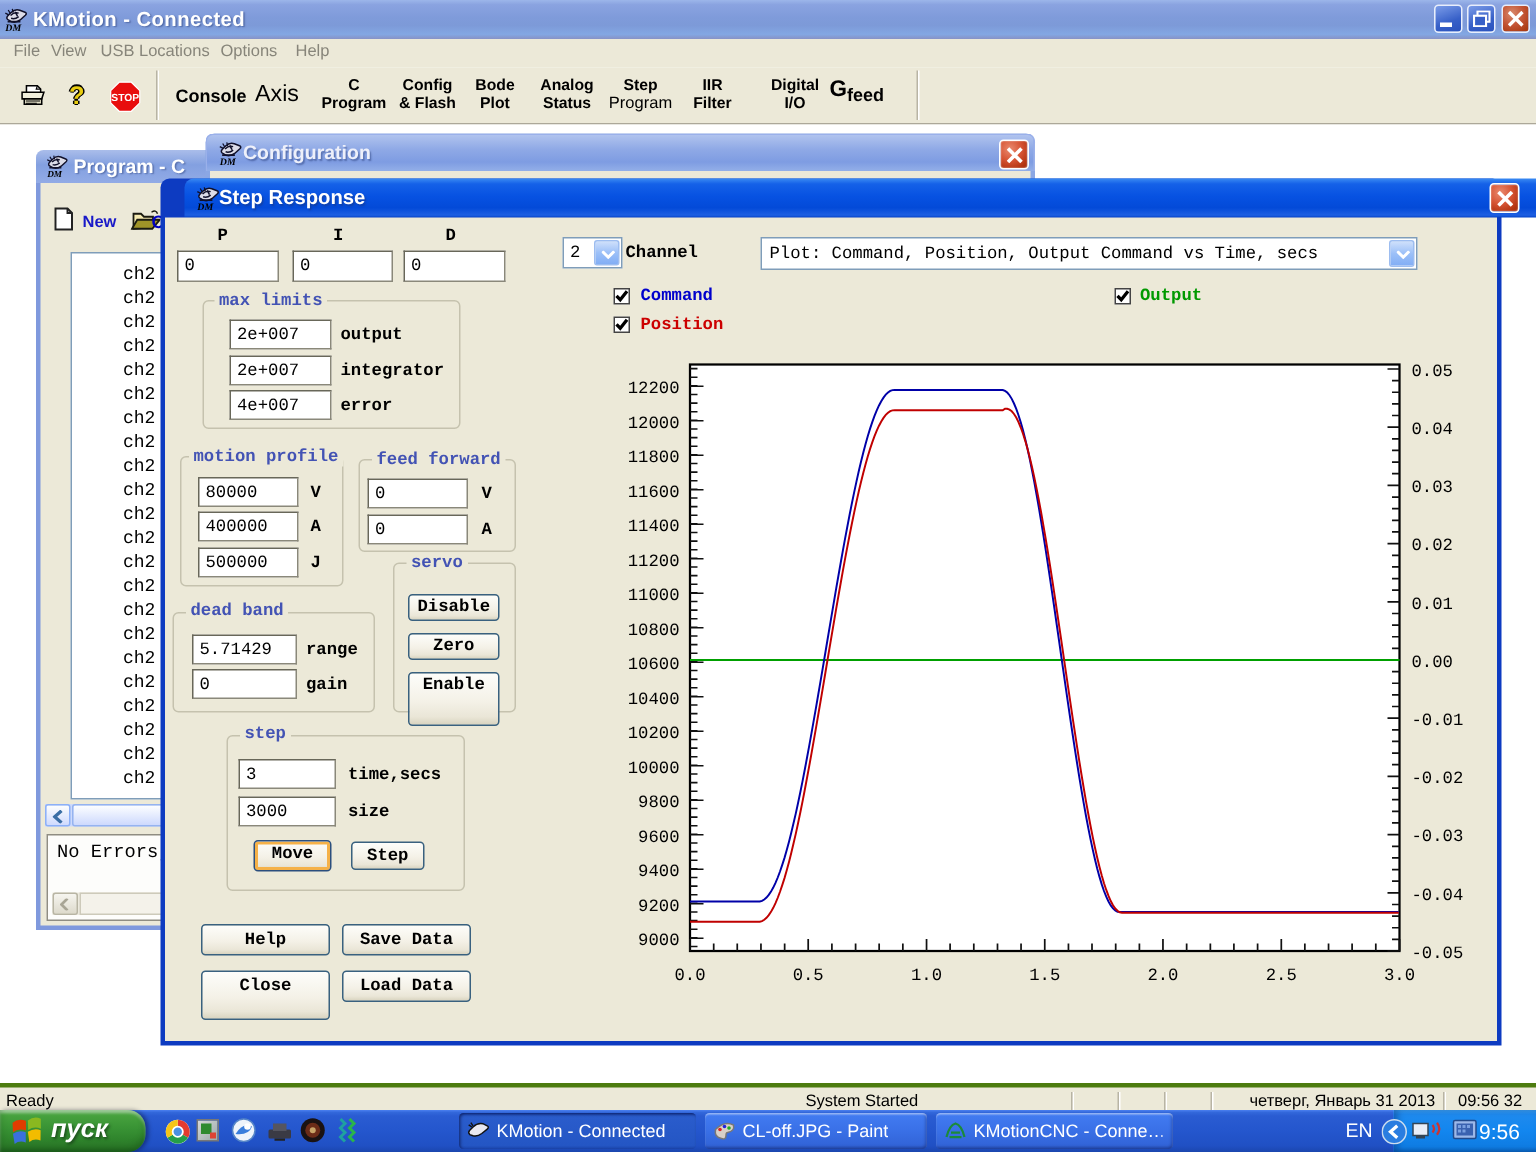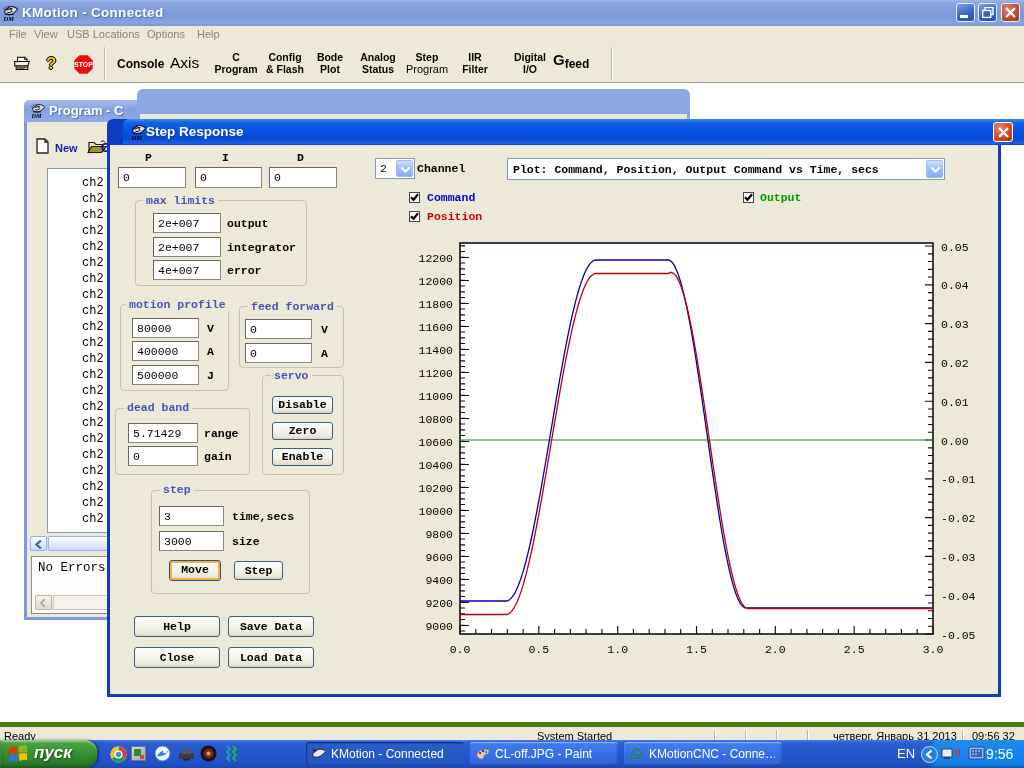--- a/index.html
+++ b/index.html
@@ -157,20 +157,35 @@
             <svg width="6" height="8" style="position:absolute;left:4px;top:3px">
               <path d="M5,0 L1,4 L5,8" stroke="#a8a595" stroke-width="1.8" fill="none"></path>
             </svg>
           </div>
           <div style="position:absolute;left:18px;top:0;width:80px;height:15px;background:#f4f2ea;border:1px solid #cdcaba"></div>
         </div></div>
  </div>
 </div>
 
 <div class="win" style="left:137px;top:89px;width:553px;height:60px;background:#8BA7E4;z-index:2">
+ <div class="inwin abs" style="left:0;top:0;width:553px;height:25px;background:linear-gradient(180deg,#b0c3ee 0%,#8fa9e6 40%,#7e9ce2 75%,#93afe8 100%);border:1px solid #9ab0ea;border-bottom:none">
+  <svg class="abs" style="left:7px;top:4px" width="17" height="16" viewBox="0 0 22 20">
+        <g stroke="#10102a" fill="none" stroke-width="1.3">
+<path d="M5,10.5 q-2.8,-1.2 -1,-3.5 l3,-3 q3.5,-3.5 7.5,-2 l4.5,1.8 q2,0.8 0.3,2.6 l-4.5,4 q-3.5,2.6 -7.3,1.6 z" fill="#dcdce8"></path>
+<path d="M6.5,6.5 q3,-3 7,-2 M7,9 q3.5,1 6.5,-1.5 M10.5,3.5 l2,3.5"></path>
+<path d="M2,4.5 l3,1.5 M4.5,1.8 l1.8,3 M8,0.8 l0.8,3.2" stroke-width="1.1"></path>
+<path d="M4,11.8 h11" stroke-width="1.5"></path>
+        </g>
+<text x="2" y="20" font-family="Liberation Serif" font-style="italic" font-weight="bold" font-size="8.5" fill="#000">DM</text>
+      </svg>
+  <div class="captext" style="left:24px;top:4px;color:#eef0fa">Configuration</div>
+  <div class="xbtn" style="left:528px;top:3px"><svg width="11" height="11" style="margin-top:4px">
+          <path d="M1,1 L10,10 M10,1 L1,10" stroke="#fff" stroke-width="2.4"></path>
+        </svg></div>
+ </div>
  <div class="abs" style="left:3px;top:25px;width:547px;height:32px;background:#ece9d8"></div>
 </div>
 
 <div class="win" id="dlg" style="left:107px;top:119px;width:894px;height:578px;background:#0d3bc1;z-index:3">
  <div class="abs" style="left:16px;top:0;width:954px;height:26px;border-radius:6px 6px 0 0;background:linear-gradient(180deg,#3a8af2 0%,#1561e8 14%,#0752e2 45%,#034ad8 75%,#1e5fe2 94%,#0443c8 100%)">
   <svg class="abs" style="left:7px;top:5px" width="17" height="16" viewBox="0 0 22 20">
         <g stroke="#10102a" fill="none" stroke-width="1.3">
 <path d="M5,10.5 q-2.8,-1.2 -1,-3.5 l3,-3 q3.5,-3.5 7.5,-2 l4.5,1.8 q2,0.8 0.3,2.6 l-4.5,4 q-3.5,2.6 -7.3,1.6 z" fill="#dcdce8"></path>
 <path d="M6.5,6.5 q3,-3 7,-2 M7,9 q3.5,1 6.5,-1.5 M10.5,3.5 l2,3.5"></path>
 <path d="M2,4.5 l3,1.5 M4.5,1.8 l1.8,3 M8,0.8 l0.8,3.2" stroke-width="1.1"></path>
@@ -193,21 +208,21 @@
       <div class="abs" style="left:265px;top:13px;width:40px;height:21px;background:#fff;border:1px solid #7f9db9">
 <div class="mono" style="position:absolute;left:4px;top:3px;font-size:11.5px">2</div>
 <div style="position:absolute;right:1px;top:1px;width:17px;height:17px;border-radius:2px;background:linear-gradient(180deg,#cfe0fb,#9cc0f8 50%,#82aef5);border:1px solid #9dbdf0">
 <svg width="9" height="6" style="position:absolute;left:4px;top:6px">
             <path d="M0.5,0.5 L4.5,4.5 L8.5,0.5" stroke="#fff" stroke-width="2" fill="none"></path>
           </svg>
         </div>
       </div>
       <div class="lab" style="left:307px;top:17px">Channel</div>
       <div class="abs" style="left:397px;top:13px;width:438px;height:22px;background:#fff;border:1px solid #7f9db9">
-<div class="mono" style="position:absolute;left:5px;top:4px;font-size:11.5px;font-weight:bold;white-space:nowrap">Plot: Command, Position, Output Command vs Time, secs</div>
+<div class="mono" style="position:absolute;left:5px;top:4px;font-size:11.5px;font-weight:normal;white-space:nowrap">Plot: Command, Position, Output Command vs Time, secs</div>
 <div style="position:absolute;right:1px;top:1px;width:17px;height:18px;border-radius:2px;background:linear-gradient(180deg,#cfe0fb,#9cc0f8 50%,#82aef5);border:1px solid #9dbdf0">
 <svg width="9" height="6" style="position:absolute;left:4px;top:6px">
             <path d="M0.5,0.5 L4.5,4.5 L8.5,0.5" stroke="#fff" stroke-width="2" fill="none"></path>
           </svg>
         </div>
       </div>
       <div class="cb" style="left:299px;top:47px">
         <svg width="9" height="9" viewBox="0 0 9 9">
           <path d="M1,4.2 L3.5,6.8 L8,1.2" stroke="#000" stroke-width="2.2" fill="none"></path>
         </svg>
@@ -244,38 +259,38 @@
       <div class="grp" style="left:129px;top:161px;width:105px;height:62px"></div>
       <div class="glab" style="left:138px;top:155px">feed forward</div>
       <div class="edit" style="left:135px;top:174px;width:67px;height:20px">0</div>
       <div class="lab" style="left:211px;top:178px">V</div>
       <div class="edit" style="left:135px;top:198px;width:67px;height:20px">0</div>
       <div class="lab" style="left:211px;top:202px">A</div>
       <div class="grp" style="left:152px;top:230px;width:82px;height:100px"></div>
       <div class="glab" style="left:161px;top:224px">servo</div>
       <div class="btn" style="left:162px;top:251px;width:61px;height:18px;line-height:16px">Disable</div>
       <div class="btn" style="left:162px;top:277px;width:61px;height:18px;line-height:16px">Zero</div>
-      <div class="btn" style="left:162px;top:303px;width:61px;height:18px;line-height:16px">Enable</div>
+      <div class="btn" style="left:162px;top:303px;width:61px;height:36px;line-height:16px">Enable</div>
       <div class="grp" style="left:5px;top:263px;width:135px;height:67px"></div>
       <div class="glab" style="left:14px;top:256px">dead band</div>
       <div class="edit" style="left:18px;top:278px;width:70px;height:20px">5.71429</div>
       <div class="lab" style="left:94px;top:282px">range</div>
       <div class="edit" style="left:18px;top:301px;width:70px;height:20px">0</div>
       <div class="lab" style="left:94px;top:305px">gain</div>
       <div class="grp" style="left:41px;top:345px;width:159px;height:104px"></div>
       <div class="glab" style="left:50px;top:338px">step</div>
       <div class="edit" style="left:49px;top:361px;width:65px;height:20px">3</div>
       <div class="lab" style="left:122px;top:365px">time,secs</div>
       <div class="edit" style="left:49px;top:386px;width:65px;height:20px">3000</div>
       <div class="lab" style="left:122px;top:390px">size</div>
       <div class="btn" style="left:59px;top:415px;width:52px;height:21px;line-height:17px;border:1px solid #2b4f7e;box-shadow:inset 0 0 0 2px #f5b148">Move</div>
       <div class="btn" style="left:124px;top:416px;width:49px;height:19px;line-height:17px">Step</div>
       <div class="btn" style="left:24px;top:471px;width:86px;height:21px;line-height:19px">Help</div>
       <div class="btn" style="left:118px;top:471px;width:86px;height:21px;line-height:19px">Save Data</div>
-      <div class="btn" style="left:24px;top:502px;width:86px;height:21px;line-height:19px">Close</div>
+      <div class="btn" style="left:24px;top:502px;width:86px;height:33px;line-height:19px">Close</div>
       <div class="btn" style="left:118px;top:502px;width:86px;height:21px;line-height:19px">Load Data</div>
       <svg class="abs" style="left:280px;top:90px" width="610" height="425" viewBox="0 0 610 425">
 <rect x="70" y="8" width="473" height="391" fill="#fff" stroke="#000" stroke-width="1.5"></rect>
 <path d="M70,22.5h9M70,45.5h9M70,68.5h9M70,91.5h9M70,114.5h9M70,137.5h9M70,160.5h9M70,183.5h9M70,206.5h9M70,229.5h9M70,252.5h9M70,275.5h9M70,298.5h9M70,321.5h9M70,344.5h9M70,367.5h9M70,390.5h9M70,10.8h5M70,16.5h5M70,22.2h5M70,28.0h5M70,33.8h5M70,39.5h5M70,45.2h5M70,51.0h5M70,56.8h5M70,62.5h5M70,68.2h5M70,74.0h5M70,79.8h5M70,85.5h5M70,91.2h5M70,97.0h5M70,102.8h5M70,108.5h5M70,114.2h5M70,120.0h5M70,125.8h5M70,131.5h5M70,137.2h5M70,143.0h5M70,148.8h5M70,154.5h5M70,160.2h5M70,166.0h5M70,171.8h5M70,177.5h5M70,183.2h5M70,189.0h5M70,194.8h5M70,200.5h5M70,206.2h5M70,212.0h5M70,217.8h5M70,223.5h5M70,229.2h5M70,235.0h5M70,240.8h5M70,246.5h5M70,252.2h5M70,258.0h5M70,263.8h5M70,269.5h5M70,275.2h5M70,281.0h5M70,286.8h5M70,292.5h5M70,298.2h5M70,304.0h5M70,309.8h5M70,315.5h5M70,321.2h5M70,327.0h5M70,332.8h5M70,338.5h5M70,344.2h5M70,350.0h5M70,355.8h5M70,361.5h5M70,367.2h5M70,373.0h5M70,378.8h5M70,384.5h5M70,390.2h5M70,396.0h5M543,11.0h-8M543,49.8h-8M543,88.6h-8M543,127.4h-8M543,166.2h-8M543,205.0h-8M543,243.8h-8M543,282.6h-8M543,321.4h-8M543,360.2h-8M543,399.0h-8M543,11.0h-5M543,18.8h-5M543,26.5h-5M543,34.3h-5M543,42.0h-5M543,49.8h-5M543,57.6h-5M543,65.3h-5M543,73.1h-5M543,80.8h-5M543,88.6h-5M543,96.4h-5M543,104.1h-5M543,111.9h-5M543,119.6h-5M543,127.4h-5M543,135.2h-5M543,142.9h-5M543,150.7h-5M543,158.4h-5M543,166.2h-5M543,174.0h-5M543,181.7h-5M543,189.5h-5M543,197.2h-5M543,205.0h-5M543,212.8h-5M543,220.5h-5M543,228.3h-5M543,236.0h-5M543,243.8h-5M543,251.6h-5M543,259.3h-5M543,267.1h-5M543,274.8h-5M543,282.6h-5M543,290.4h-5M543,298.1h-5M543,305.9h-5M543,313.6h-5M543,321.4h-5M543,329.2h-5M543,336.9h-5M543,344.7h-5M543,352.4h-5M543,360.2h-5M543,368.0h-5M543,375.7h-5M543,383.5h-5M543,391.2h-5M70.0,399v-8M148.8,399v-8M227.7,399v-8M306.5,399v-8M385.3,399v-8M464.2,399v-8M543.0,399v-8M85.8,399v-5M101.5,399v-5M117.3,399v-5M133.1,399v-5M148.8,399v-5M164.6,399v-5M180.4,399v-5M196.1,399v-5M211.9,399v-5M227.7,399v-5M243.4,399v-5M259.2,399v-5M275.0,399v-5M290.7,399v-5M306.5,399v-5M322.3,399v-5M338.0,399v-5M353.8,399v-5M369.6,399v-5M385.3,399v-5M401.1,399v-5M416.9,399v-5M432.6,399v-5M448.4,399v-5M464.2,399v-5M479.9,399v-5M495.7,399v-5M511.4,399v-5M527.2,399v-5" stroke="#111" stroke-width="1.15"></path>
 <g font-family="Liberation Mono,monospace" font-size="11.5" fill="#000">
           <text x="63" y="27.0" text-anchor="end">12200</text>
           <text x="63" y="50.0" text-anchor="end">12000</text>
           <text x="63" y="73.0" text-anchor="end">11800</text>
           <text x="63" y="96.0" text-anchor="end">11600</text>
           <text x="63" y="119.0" text-anchor="end">11400</text>
@@ -310,21 +325,21 @@
           <text x="464.2" y="418" text-anchor="middle">2.5</text>
           <text x="543.0" y="418" text-anchor="middle">3.0</text>
         </g>
 <path d="M70,205 H543" stroke="#00a000" stroke-width="1.2" fill="none"></path>
 <path d="M70,366.0L71.5,366.0L73.0,366.0L74.5,366.0L76.0,366.0L77.5,366.0L79.0,366.0L80.5,366.0L82.0,366.0L83.5,366.0L85.0,366.0L86.5,366.0L88.0,366.0L89.5,366.0L91.0,366.0L92.5,366.0L94.0,366.0L95.5,366.0L97.0,366.0L98.5,366.0L100.0,366.0L101.5,366.0L103.0,366.0L104.5,366.0L106.0,366.0L107.5,366.0L109.0,366.0L110.5,366.0L112.0,366.0L113.5,366.0L115.0,366.0L116.5,366.0L118.0,365.6L119.5,364.7L121.0,363.4L122.5,361.6L124.0,359.4L125.5,356.7L127.0,353.6L128.5,350.0L130.0,346.0L131.5,341.6L133.0,336.9L134.5,331.7L136.0,326.1L137.5,320.2L139.0,313.9L140.5,307.4L142.0,300.5L143.5,293.3L145.0,285.9L146.5,278.2L148.0,270.2L149.5,262.1L151.0,253.8L152.5,245.3L154.0,236.7L155.5,228.0L157.0,219.2L158.5,210.4L160.0,201.5L161.5,192.5L163.0,183.6L164.5,174.7L166.0,165.9L167.5,157.1L169.0,148.5L170.5,140.0L172.0,131.6L173.5,123.4L175.0,115.5L176.5,107.7L178.0,100.2L179.5,92.9L181.0,85.9L182.5,79.2L184.0,72.9L185.5,66.8L187.0,61.1L188.5,55.8L190.0,50.9L191.5,46.4L193.0,42.3L194.5,38.6L196.0,35.3L197.5,32.5L199.0,30.1L200.5,28.1L202.0,26.7L203.5,25.6L205.0,25.1L206.5,25.0L208.0,25.0L209.5,25.0L211.0,25.0L212.5,25.0L214.0,25.0L215.5,25.0L217.0,25.0L218.5,25.0L220.0,25.0L221.5,25.0L223.0,25.0L224.5,25.0L226.0,25.0L227.5,25.0L229.0,25.0L230.5,25.0L232.0,25.0L233.5,25.0L235.0,25.0L236.5,25.0L238.0,25.0L239.5,25.0L241.0,25.0L242.5,25.0L244.0,25.0L245.5,25.0L247.0,25.0L248.5,25.0L250.0,25.0L251.5,25.0L253.0,25.0L254.5,25.0L256.0,25.0L257.5,25.0L259.0,25.0L260.5,25.0L262.0,25.0L263.5,25.0L265.0,25.0L266.5,25.0L268.0,25.0L269.5,25.0L271.0,25.0L272.5,25.0L274.0,25.0L275.5,25.0L277.0,25.0L278.5,25.0L280.0,25.6L281.5,26.7L283.0,28.5L284.5,30.9L286.0,34.0L287.5,37.6L289.0,41.8L290.5,46.6L292.0,51.9L293.5,57.8L295.0,64.2L296.5,71.1L298.0,78.5L299.5,86.2L301.0,94.5L302.5,103.0L304.0,112.0L305.5,121.2L307.0,130.8L308.5,140.6L310.0,150.6L311.5,160.7L313.0,171.0L314.5,181.5L316.0,191.9L317.5,202.5L319.0,212.9L320.5,223.4L322.0,233.7L323.5,244.0L325.0,254.0L326.5,263.9L328.0,273.5L329.5,282.9L331.0,291.9L332.5,300.6L334.0,309.0L335.5,316.9L337.0,324.4L338.5,331.4L340.0,338.0L341.5,344.1L343.0,349.6L344.5,354.6L346.0,359.0L347.5,362.8L349.0,366.0L350.5,368.6L352.0,370.6L353.5,372.0L355.0,372.8L356.5,372.9L358.0,372.9L359.5,372.9L361.0,372.9L362.5,372.9L364.0,372.9L365.5,372.9L367.0,372.9L368.5,372.9L370.0,372.9L371.5,372.9L373.0,372.9L374.5,372.9L376.0,372.9L377.5,372.9L379.0,372.9L380.5,372.9L382.0,372.9L383.5,372.9L385.0,372.9L386.5,372.9L388.0,372.9L389.5,372.9L391.0,372.9L392.5,372.9L394.0,372.9L395.5,372.9L397.0,372.9L398.5,372.9L400.0,372.9L401.5,372.9L403.0,372.9L404.5,372.9L406.0,372.9L407.5,372.9L409.0,372.9L410.5,372.9L412.0,372.9L413.5,372.9L415.0,372.9L416.5,372.9L418.0,372.9L419.5,372.9L421.0,372.9L422.5,372.9L424.0,372.9L425.5,372.9L427.0,372.9L428.5,372.9L430.0,372.9L431.5,372.9L433.0,372.9L434.5,372.9L436.0,372.9L437.5,372.9L439.0,372.9L440.5,372.9L442.0,372.9L443.5,372.9L445.0,372.9L446.5,372.9L448.0,372.9L449.5,372.9L451.0,372.9L452.5,372.9L454.0,372.9L455.5,372.9L457.0,372.9L458.5,372.9L460.0,372.9L461.5,372.9L463.0,372.9L464.5,372.9L466.0,372.9L467.5,372.9L469.0,372.9L470.5,372.9L472.0,372.9L473.5,372.9L475.0,372.9L476.5,372.9L478.0,372.9L479.5,372.9L481.0,372.9L482.5,372.9L484.0,372.9L485.5,372.9L487.0,372.9L488.5,372.9L490.0,372.9L491.5,372.9L493.0,372.9L494.5,372.9L496.0,372.9L497.5,372.9L499.0,372.9L500.5,372.9L502.0,372.9L503.5,372.9L505.0,372.9L506.5,372.9L508.0,372.9L509.5,372.9L511.0,372.9L512.5,372.9L514.0,372.9L515.5,372.9L517.0,372.9L518.5,372.9L520.0,372.9L521.5,372.9L523.0,372.9L524.5,372.9L526.0,372.9L527.5,372.9L529.0,372.9L530.5,372.9L532.0,372.9L533.5,372.9L535.0,372.9L536.5,372.9L538.0,372.9L539.5,372.9L541.0,372.9L542.5,372.9" stroke="#0000a8" stroke-width="1.3" fill="none"></path>
 <path d="M70,379.5L71.5,379.5L73.0,379.5L74.5,379.5L76.0,379.5L77.5,379.5L79.0,379.5L80.5,379.5L82.0,379.5L83.5,379.5L85.0,379.5L86.5,379.5L88.0,379.5L89.5,379.5L91.0,379.5L92.5,379.5L94.0,379.5L95.5,379.5L97.0,379.5L98.5,379.5L100.0,379.5L101.5,379.5L103.0,379.5L104.5,379.5L106.0,379.5L107.5,379.5L109.0,379.5L110.5,379.5L112.0,379.5L113.5,379.5L115.0,379.5L116.5,379.5L118.0,379.1L119.5,378.2L121.0,376.9L122.5,375.1L124.0,372.9L125.5,370.2L127.0,367.1L128.5,363.5L130.0,359.5L131.5,355.1L133.0,350.4L134.5,345.2L136.0,339.6L137.5,333.7L139.0,327.4L140.5,320.9L142.0,314.0L143.5,306.8L145.0,299.4L146.5,291.7L148.0,283.7L149.5,275.6L151.0,267.3L152.5,258.8L154.0,250.2L155.5,241.5L157.0,232.7L158.5,223.9L160.0,215.0L161.5,206.0L163.0,197.1L164.5,188.2L166.0,179.4L167.5,170.6L169.0,162.0L170.5,153.5L172.0,145.1L173.5,136.9L175.0,129.0L176.5,121.2L178.0,113.7L179.5,106.4L181.0,99.4L182.5,92.7L184.0,86.4L185.5,80.3L187.0,74.6L188.5,69.3L190.0,64.4L191.5,59.9L193.0,55.8L194.5,52.1L196.0,48.8L197.5,46.0L199.0,43.6L200.5,41.6L202.0,40.2L203.5,39.1L205.0,38.6L206.5,38.5L208.0,38.5L209.5,38.5L211.0,38.5L212.5,38.5L214.0,38.5L215.5,38.5L217.0,38.5L218.5,38.5L220.0,38.5L221.5,38.5L223.0,38.5L224.5,38.5L226.0,38.5L227.5,38.5L229.0,38.5L230.5,38.5L232.0,38.5L233.5,38.5L235.0,38.5L236.5,38.5L238.0,38.5L239.5,38.5L241.0,38.5L242.5,38.5L244.0,38.5L245.5,38.5L247.0,38.5L248.5,38.5L250.0,38.5L251.5,38.5L253.0,38.5L254.5,38.5L256.0,38.5L257.5,38.5L259.0,38.5L260.5,38.5L262.0,38.5L263.5,38.5L265.0,38.5L266.5,38.5L268.0,38.5L269.5,38.5L271.0,38.5L272.5,38.5L274.0,38.5L275.5,38.5L277.0,38.5L278.5,38.5L280.0,37.5L281.5,37.5L283.0,38.1L284.5,39.2L286.0,41.0L287.5,43.4L289.0,46.4L290.5,50.0L292.0,54.1L293.5,58.9L295.0,64.2L296.5,70.0L298.0,76.3L299.5,83.1L301.0,90.4L302.5,98.1L304.0,106.2L305.5,114.7L307.0,123.5L308.5,132.6L310.0,142.0L311.5,151.6L313.0,161.5L314.5,171.5L316.0,181.6L317.5,191.8L319.0,202.1L320.5,212.4L322.0,222.6L323.5,232.8L325.0,242.9L326.5,252.8L328.0,262.6L329.5,272.2L331.0,281.5L332.5,290.5L334.0,299.2L335.5,307.5L337.0,315.5L338.5,323.1L340.0,330.2L341.5,336.8L343.0,343.0L344.5,348.7L346.0,353.8L347.5,358.3L349.0,362.3L350.5,365.7L352.0,368.5L353.5,370.7L355.0,372.2L356.5,373.2L358.0,373.5L359.5,373.5L361.0,373.5L362.5,373.5L364.0,373.5L365.5,373.5L367.0,373.5L368.5,373.5L370.0,373.5L371.5,373.5L373.0,373.5L374.5,373.5L376.0,373.5L377.5,373.5L379.0,373.5L380.5,373.5L382.0,373.5L383.5,373.5L385.0,373.5L386.5,373.5L388.0,373.5L389.5,373.5L391.0,373.5L392.5,373.5L394.0,373.5L395.5,373.5L397.0,373.5L398.5,373.5L400.0,373.5L401.5,373.5L403.0,373.5L404.5,373.5L406.0,373.5L407.5,373.5L409.0,373.5L410.5,373.5L412.0,373.5L413.5,373.5L415.0,373.5L416.5,373.5L418.0,373.5L419.5,373.5L421.0,373.5L422.5,373.5L424.0,373.5L425.5,373.5L427.0,373.5L428.5,373.5L430.0,373.5L431.5,373.5L433.0,373.5L434.5,373.5L436.0,373.5L437.5,373.5L439.0,373.5L440.5,373.5L442.0,373.5L443.5,373.5L445.0,373.5L446.5,373.5L448.0,373.5L449.5,373.5L451.0,373.5L452.5,373.5L454.0,373.5L455.5,373.5L457.0,373.5L458.5,373.5L460.0,373.5L461.5,373.5L463.0,373.5L464.5,373.5L466.0,373.5L467.5,373.5L469.0,373.5L470.5,373.5L472.0,373.5L473.5,373.5L475.0,373.5L476.5,373.5L478.0,373.5L479.5,373.5L481.0,373.5L482.5,373.5L484.0,373.5L485.5,373.5L487.0,373.5L488.5,373.5L490.0,373.5L491.5,373.5L493.0,373.5L494.5,373.5L496.0,373.5L497.5,373.5L499.0,373.5L500.5,373.5L502.0,373.5L503.5,373.5L505.0,373.5L506.5,373.5L508.0,373.5L509.5,373.5L511.0,373.5L512.5,373.5L514.0,373.5L515.5,373.5L517.0,373.5L518.5,373.5L520.0,373.5L521.5,373.5L523.0,373.5L524.5,373.5L526.0,373.5L527.5,373.5L529.0,373.5L530.5,373.5L532.0,373.5L533.5,373.5L535.0,373.5L536.5,373.5L538.0,373.5L539.5,373.5L541.0,373.5L542.5,373.5" stroke="#c00000" stroke-width="1.3" fill="none"></path>
 </svg>
  </div>
 </div>
 
-<div class="abs" id="statusbar" style="left:0;top:722px;width:1024px;height:18px;background:#ece9d8;border-top:5px solid #4d7c0f;font-size:11px;color:#000">
+<div class="abs" id="statusbar" style="left:0;top:722px;width:1024px;height:18px;background:#ece9d8;border-top:3px solid #4d7c0f;font-size:11px;color:#000">
  <div class="abs" style="left:4px;top:3px">Ready</div>
  <div class="abs" style="left:537px;top:3px">System Started</div>
  <span class="sbsep" style="left:714px"></span>
     <span class="sbsep" style="left:745px"></span>
     <span class="sbsep" style="left:776px"></span>
     <span class="sbsep" style="left:807px"></span>
  <div class="abs" style="left:833px;top:3px">четверг, Январь 31 2013</div>
  <span class="sbsep" style="left:962px"></span>
  <div class="abs" style="left:972px;top:3px">09:56 32 AM</div>
 </div>

